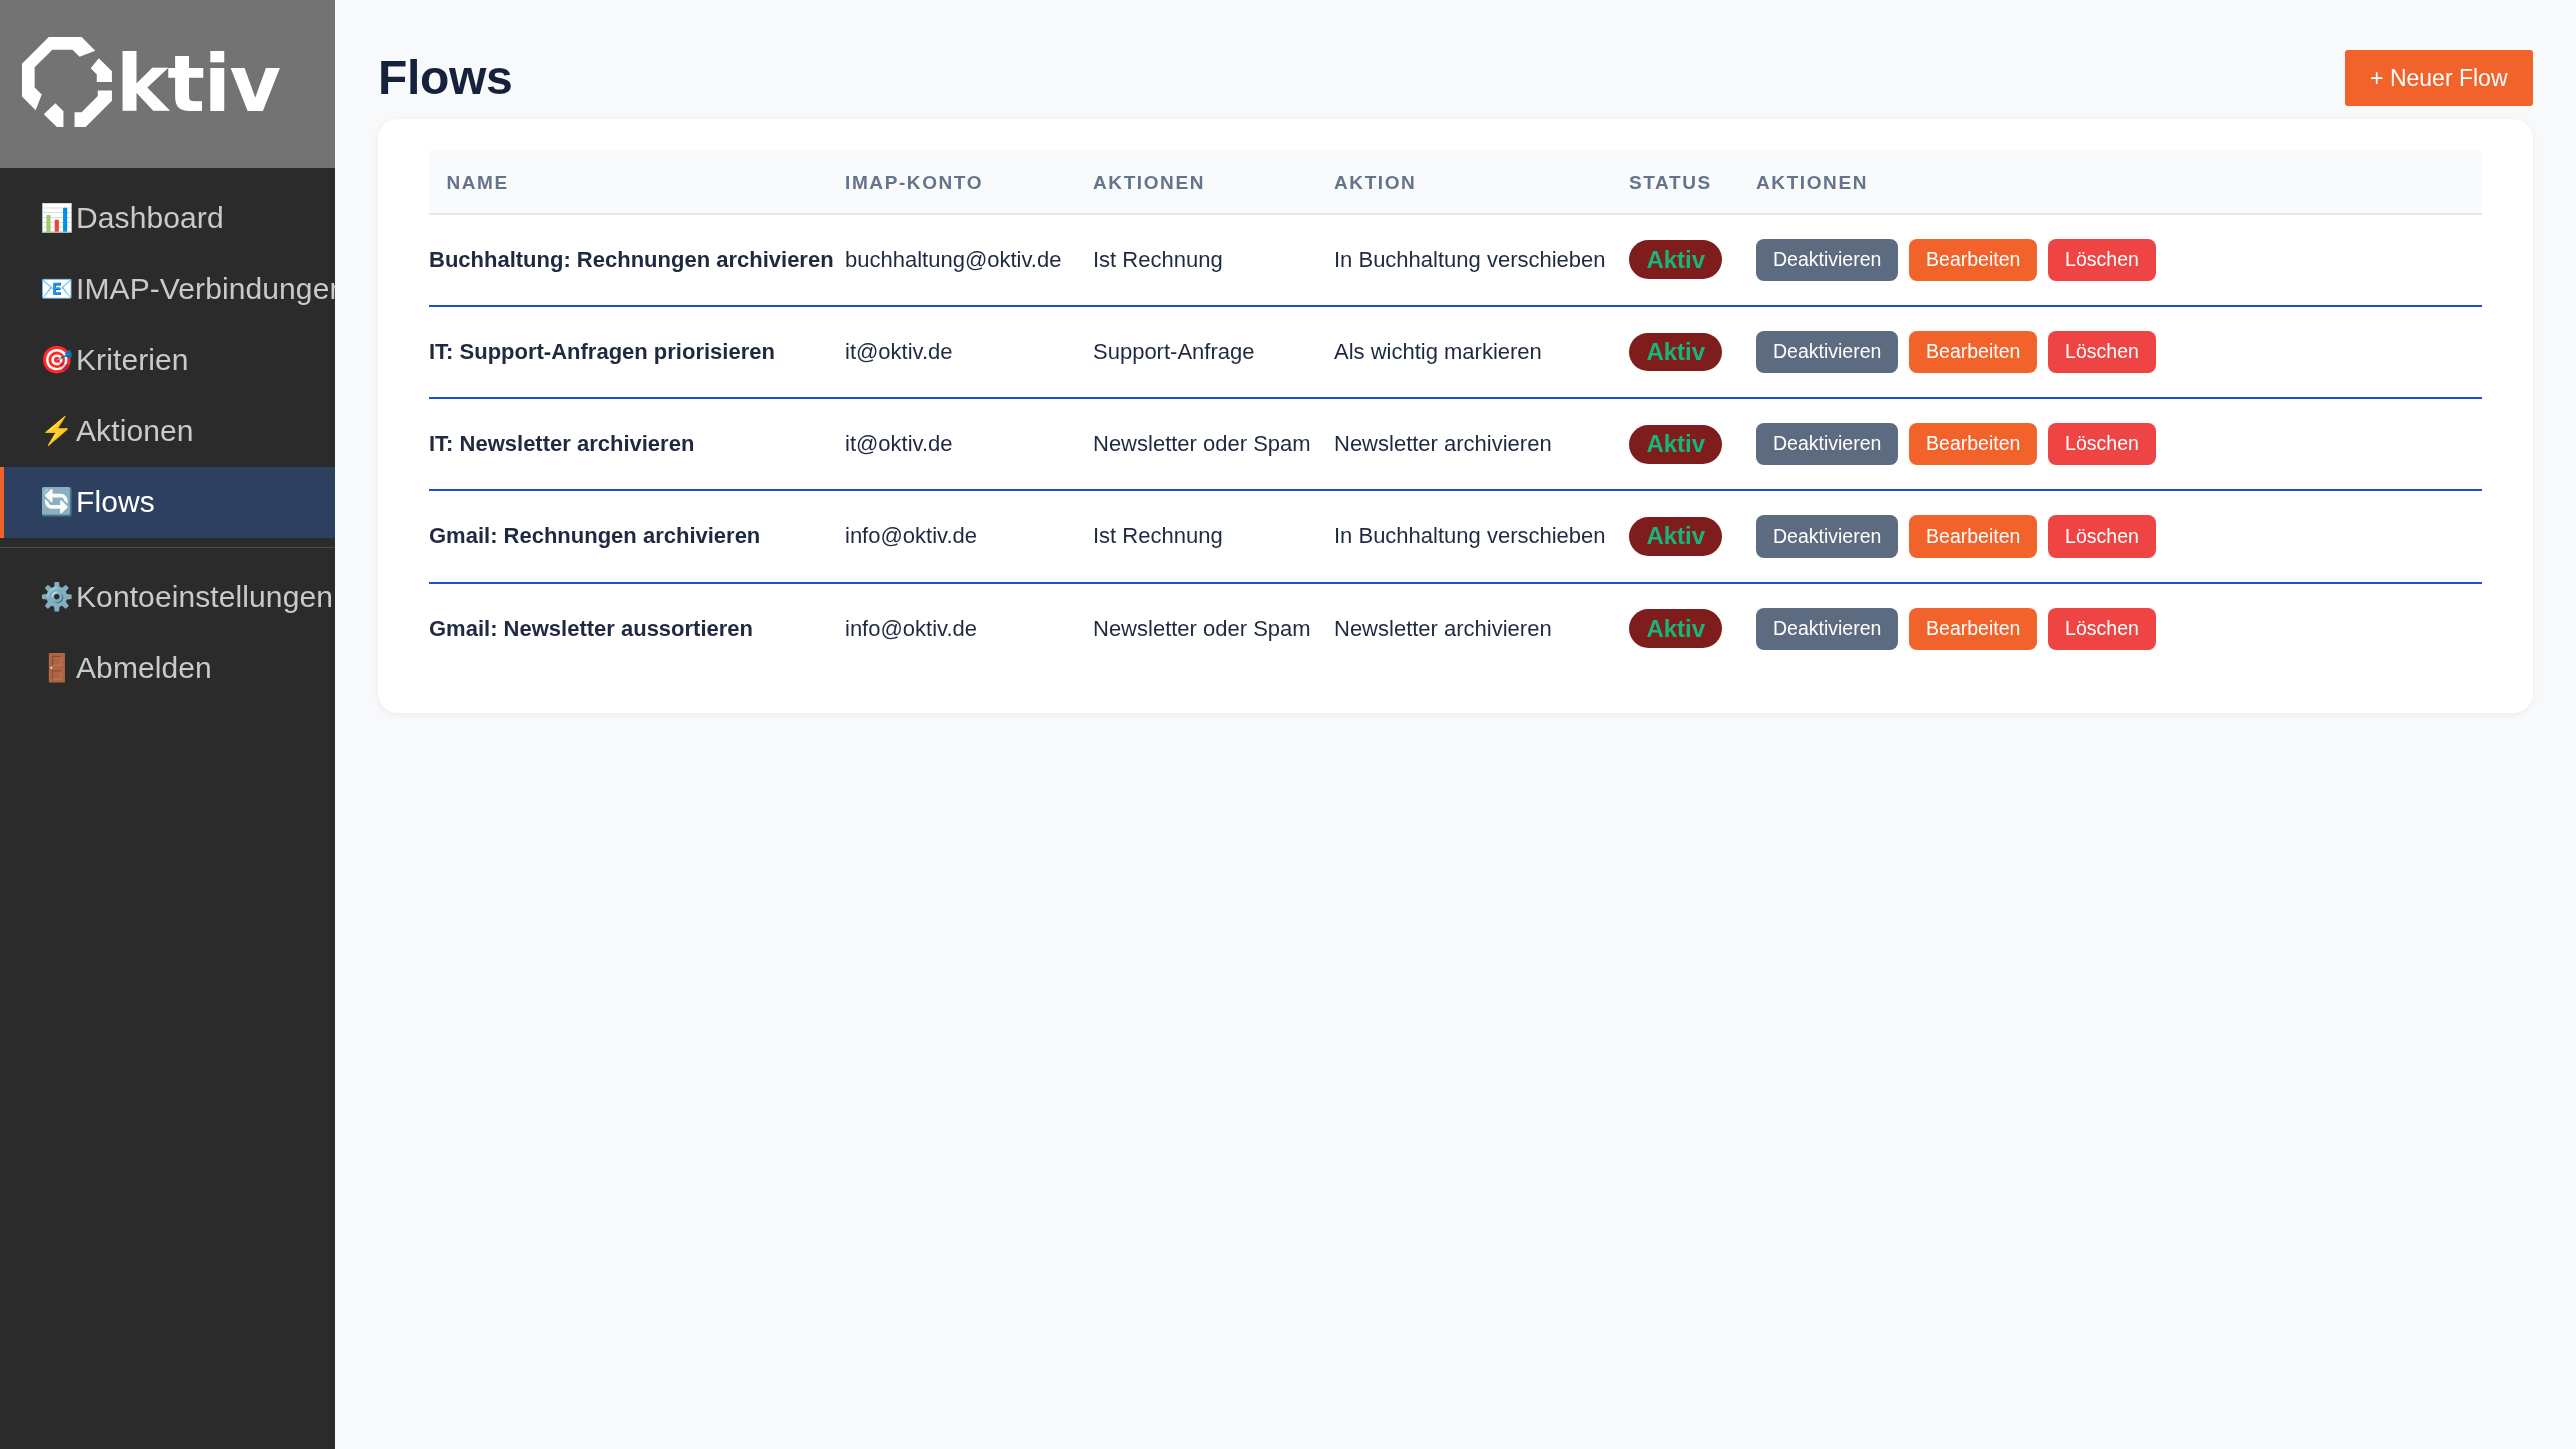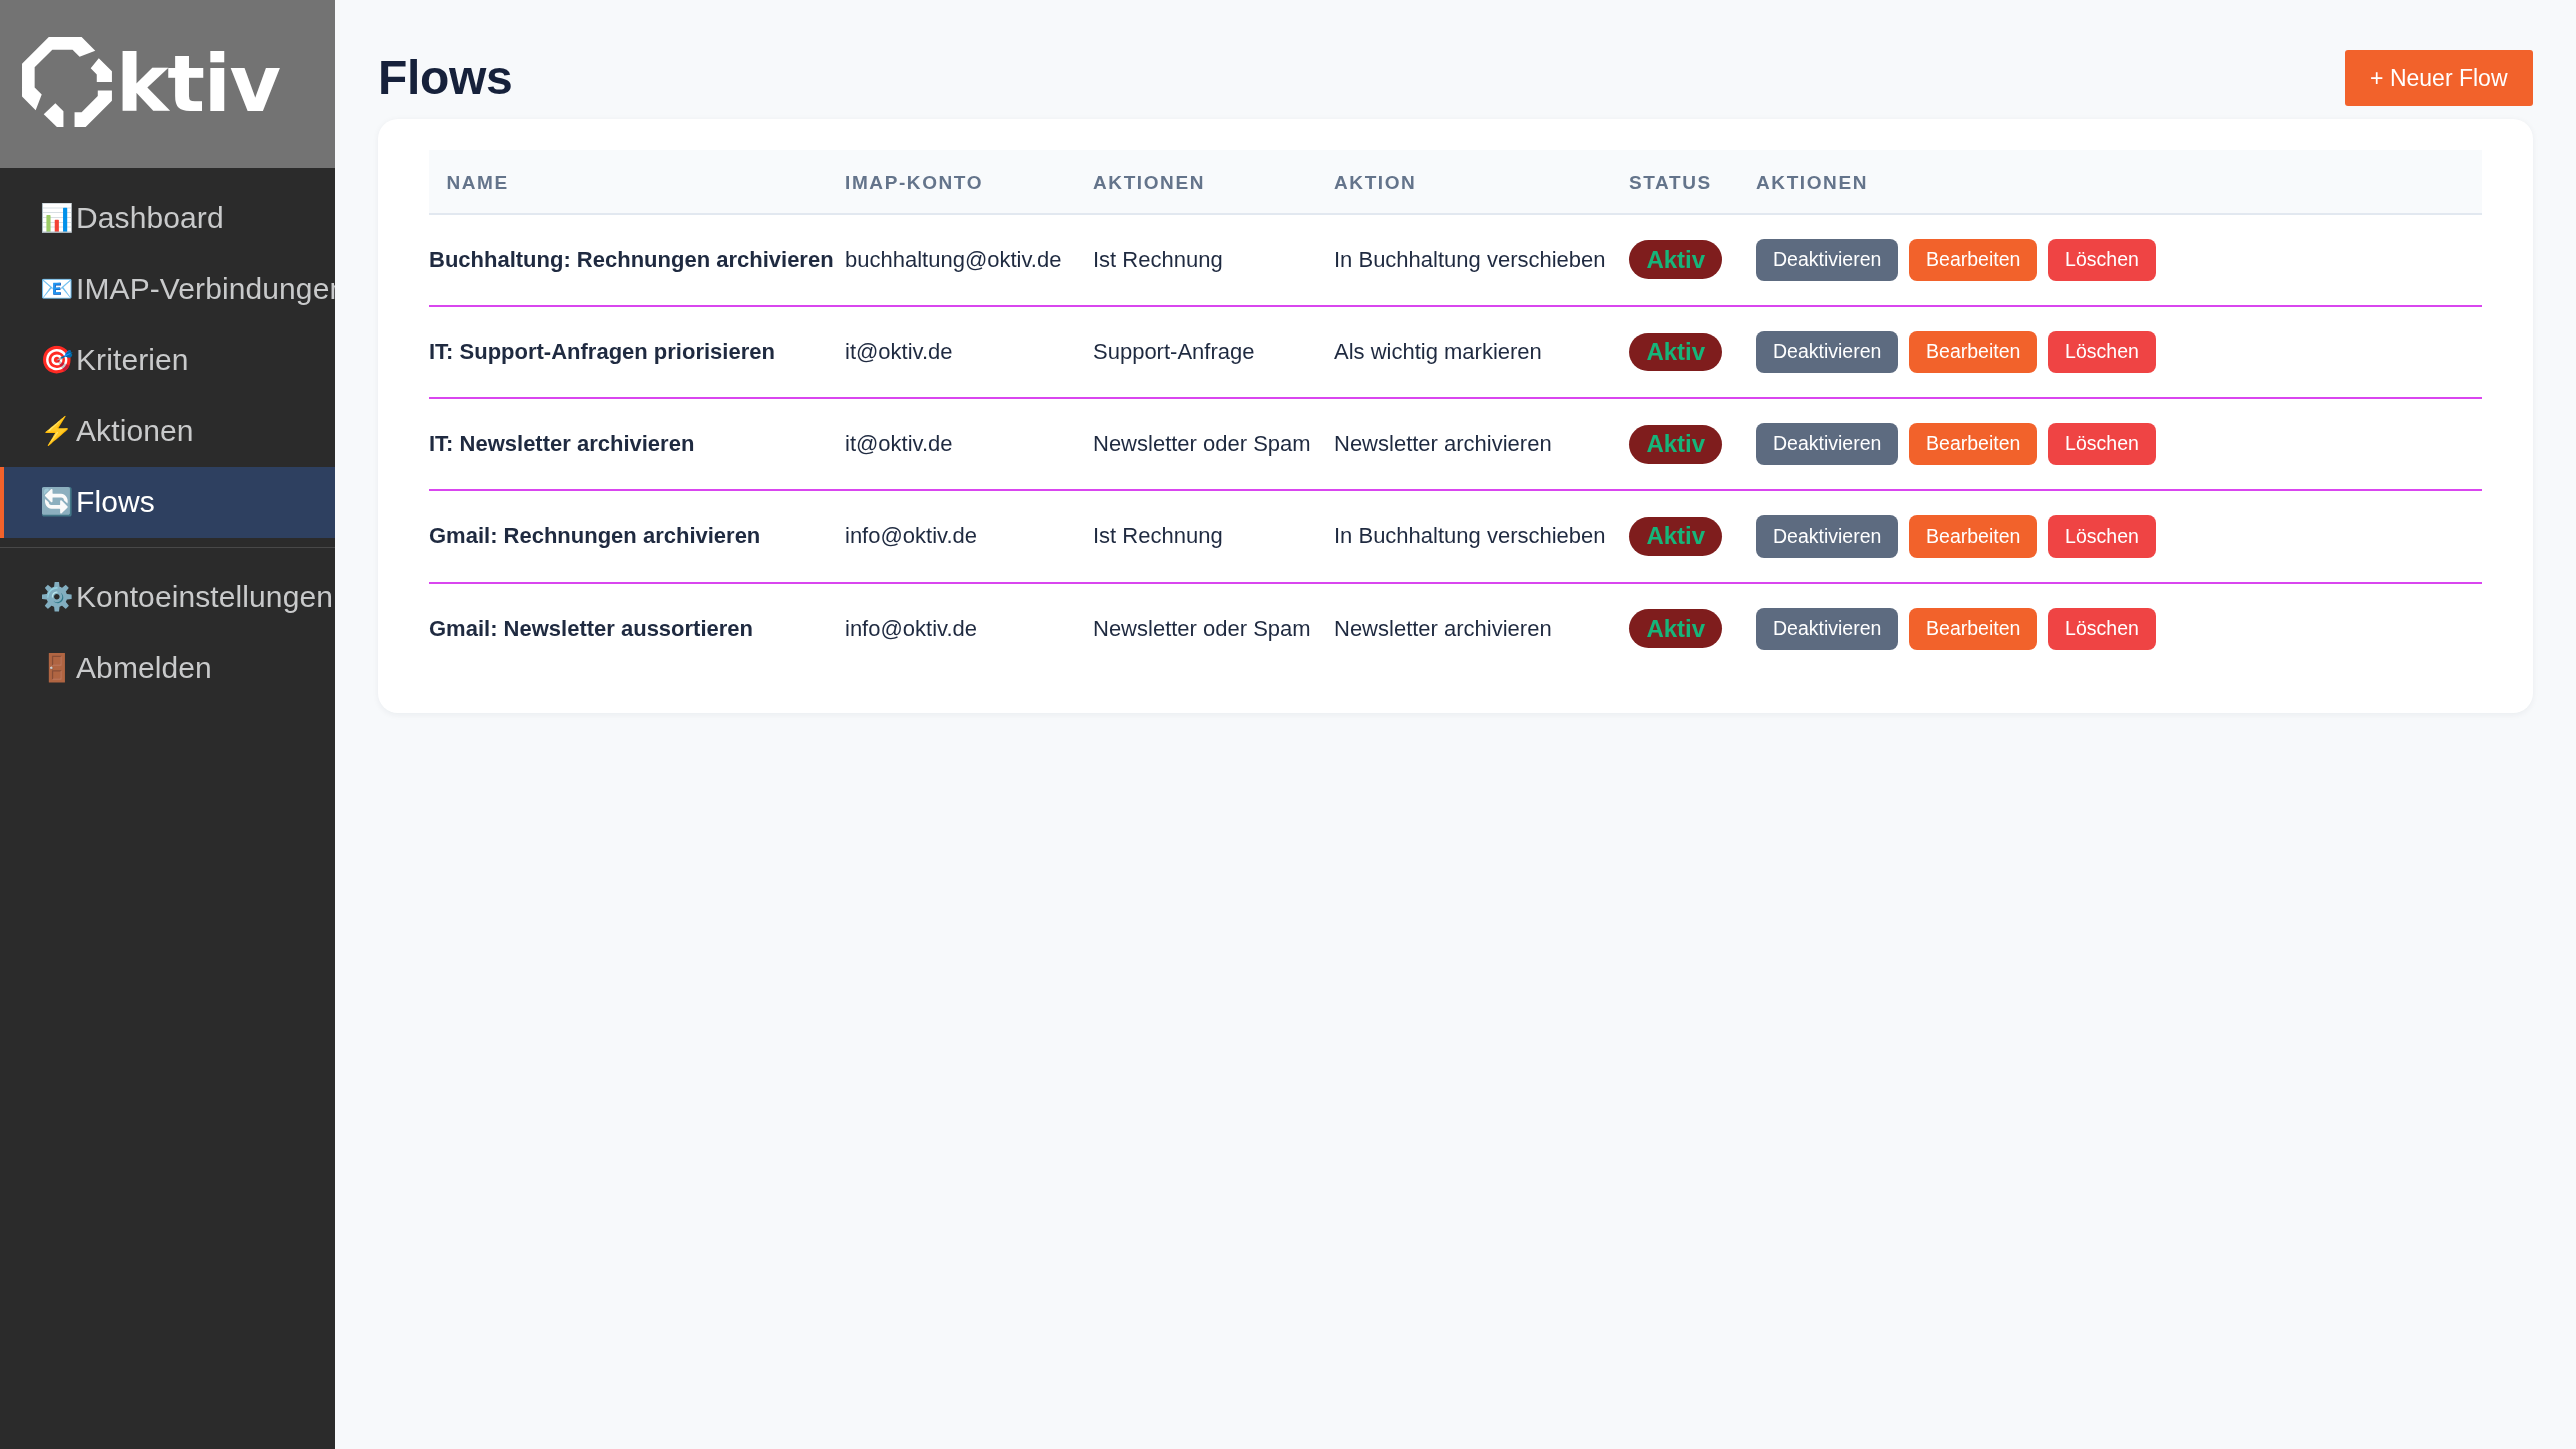--- a/index.html
+++ b/index.html
@@ -200,21 +200,21 @@
 
   .col-name     { width: 416px; }
   .col-imap     { width: 248px; }
   .col-krit     { width: 241px; }
   .col-aktion   { width: 295px; }
   .col-status   { width: 127px; }
   .col-aktionen { width: auto; }
 
   table.flows tbody td {
     padding: 24px 0 24px 0;
-    border-bottom: 2px solid #d946ef;
+    border-bottom: 2px solid #1d4ed8;
     vertical-align: middle;
     font-size: 22px;
     color: #1F2A40;
     white-space: nowrap;
   }
 
   table.flows tbody tr:last-child td { border-bottom: none; }
 
   td.cell-name {
     font-weight: 700;

